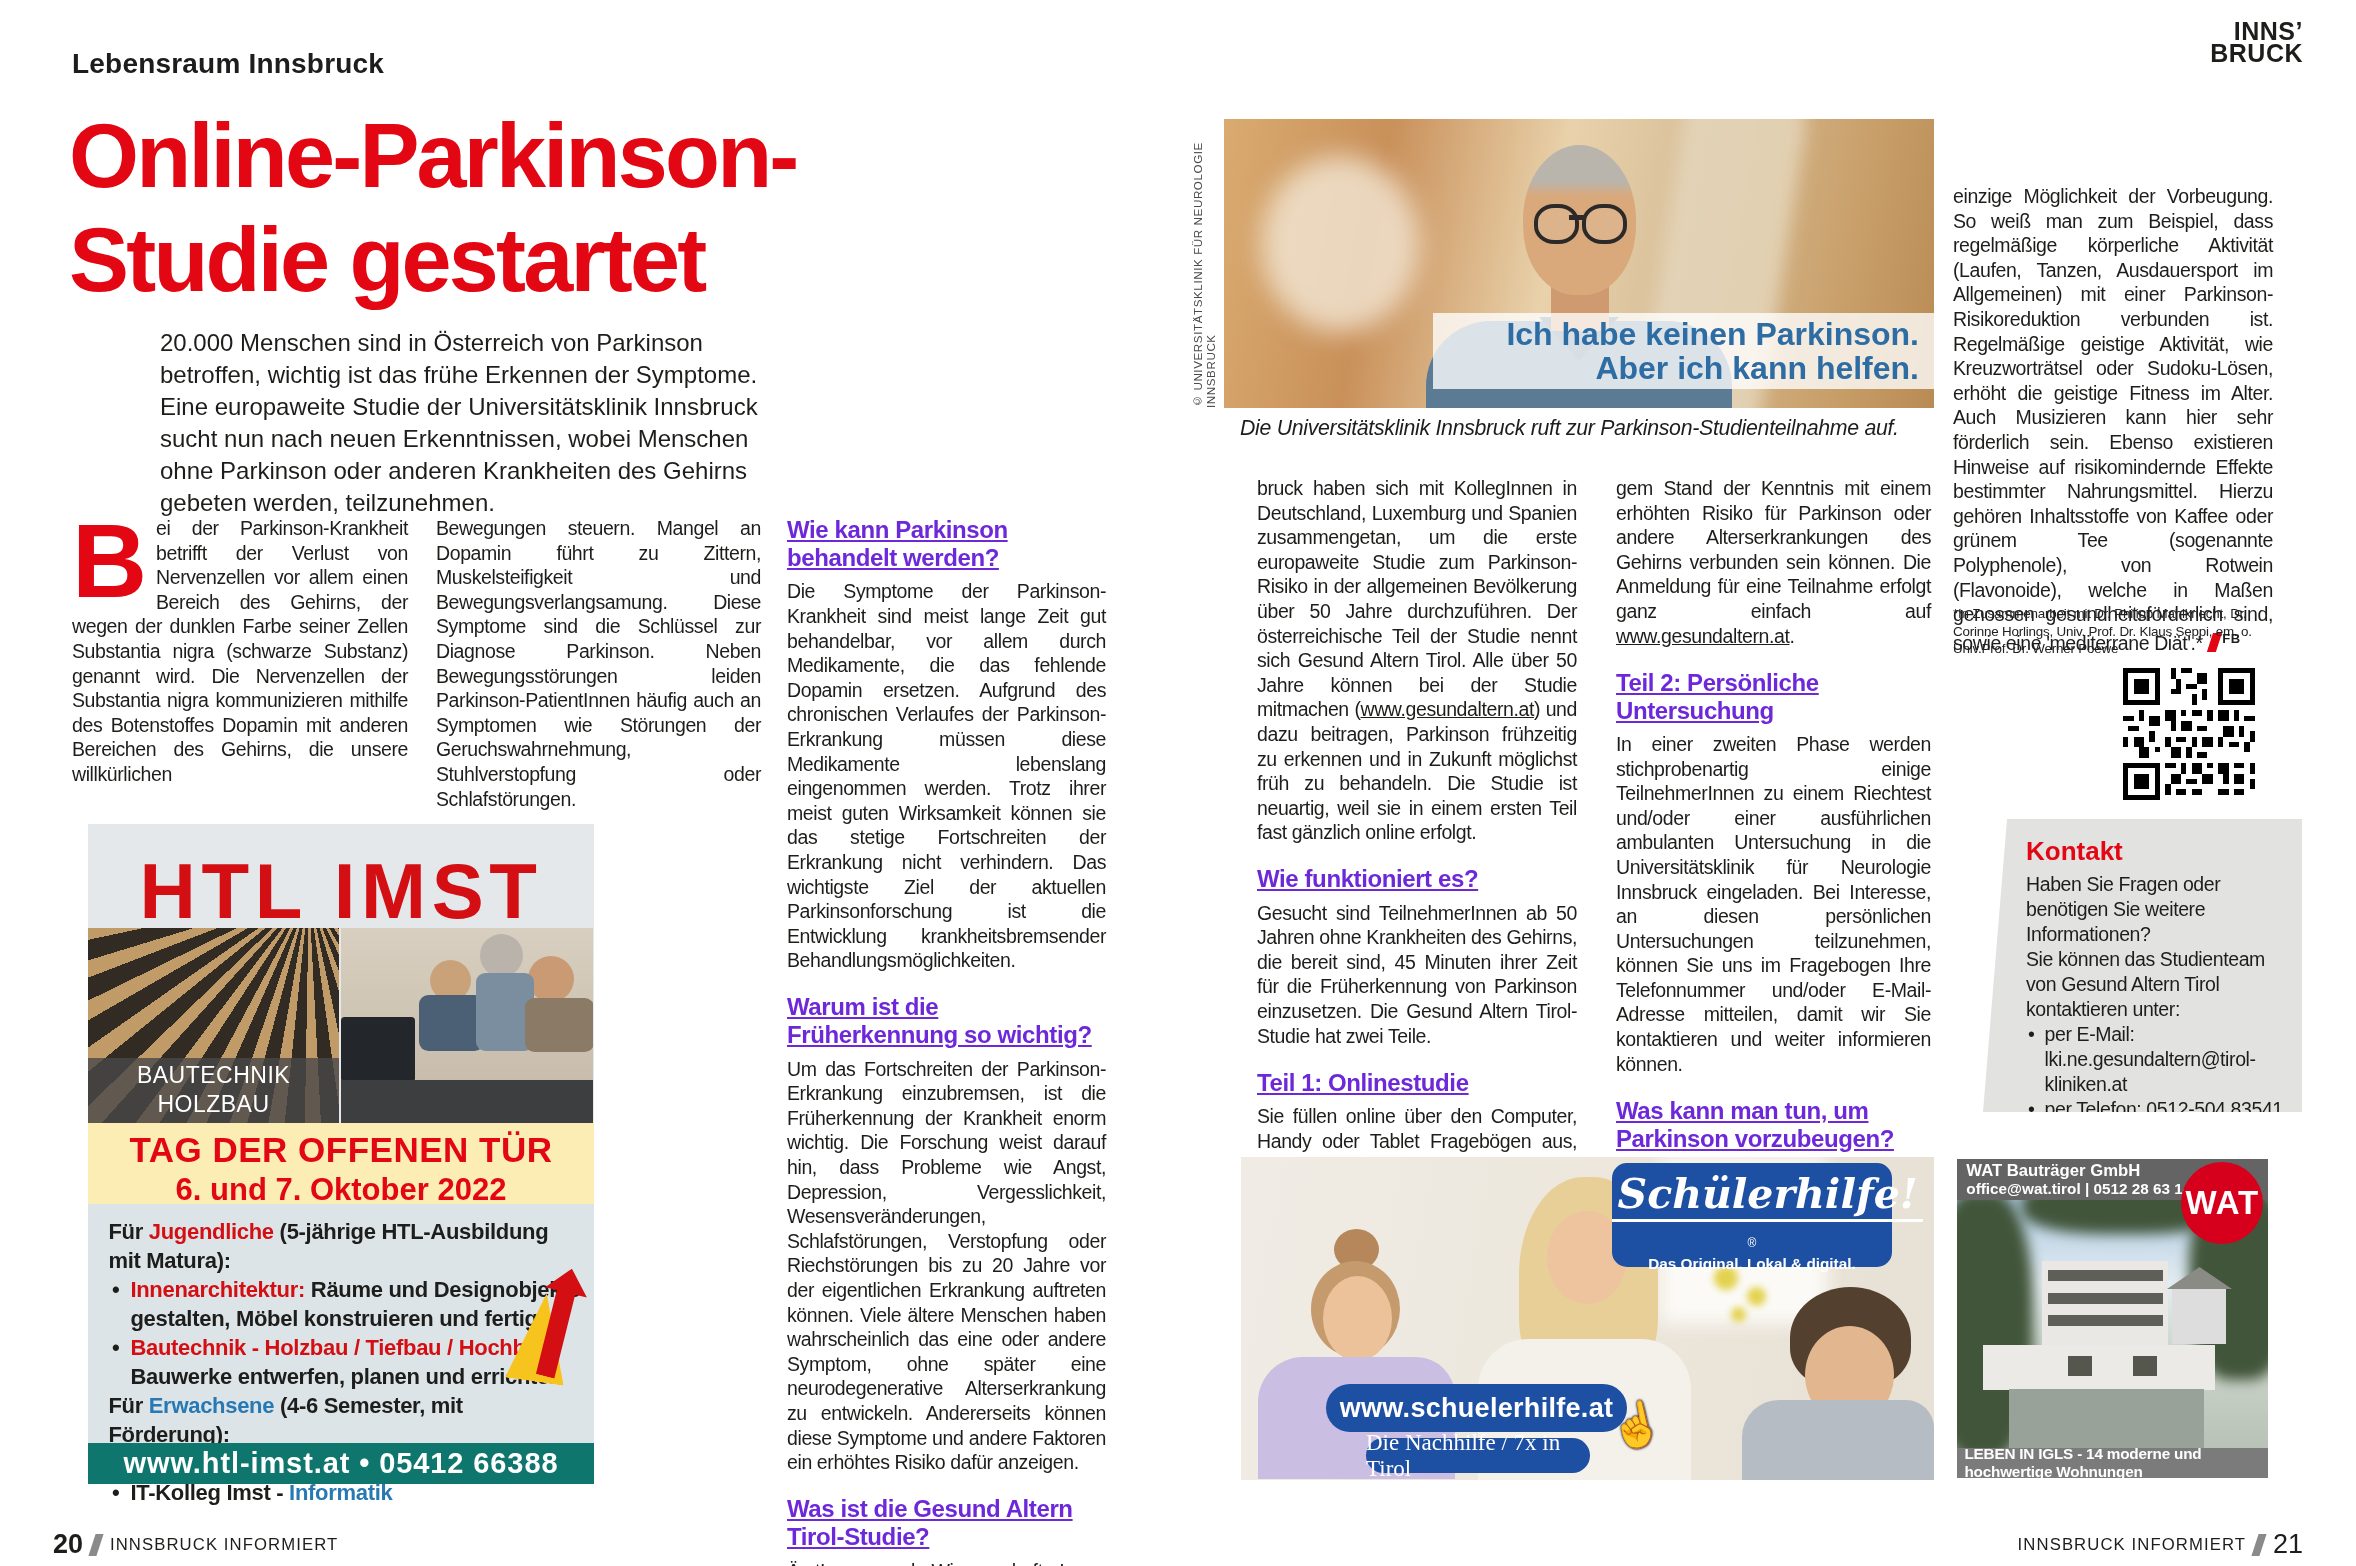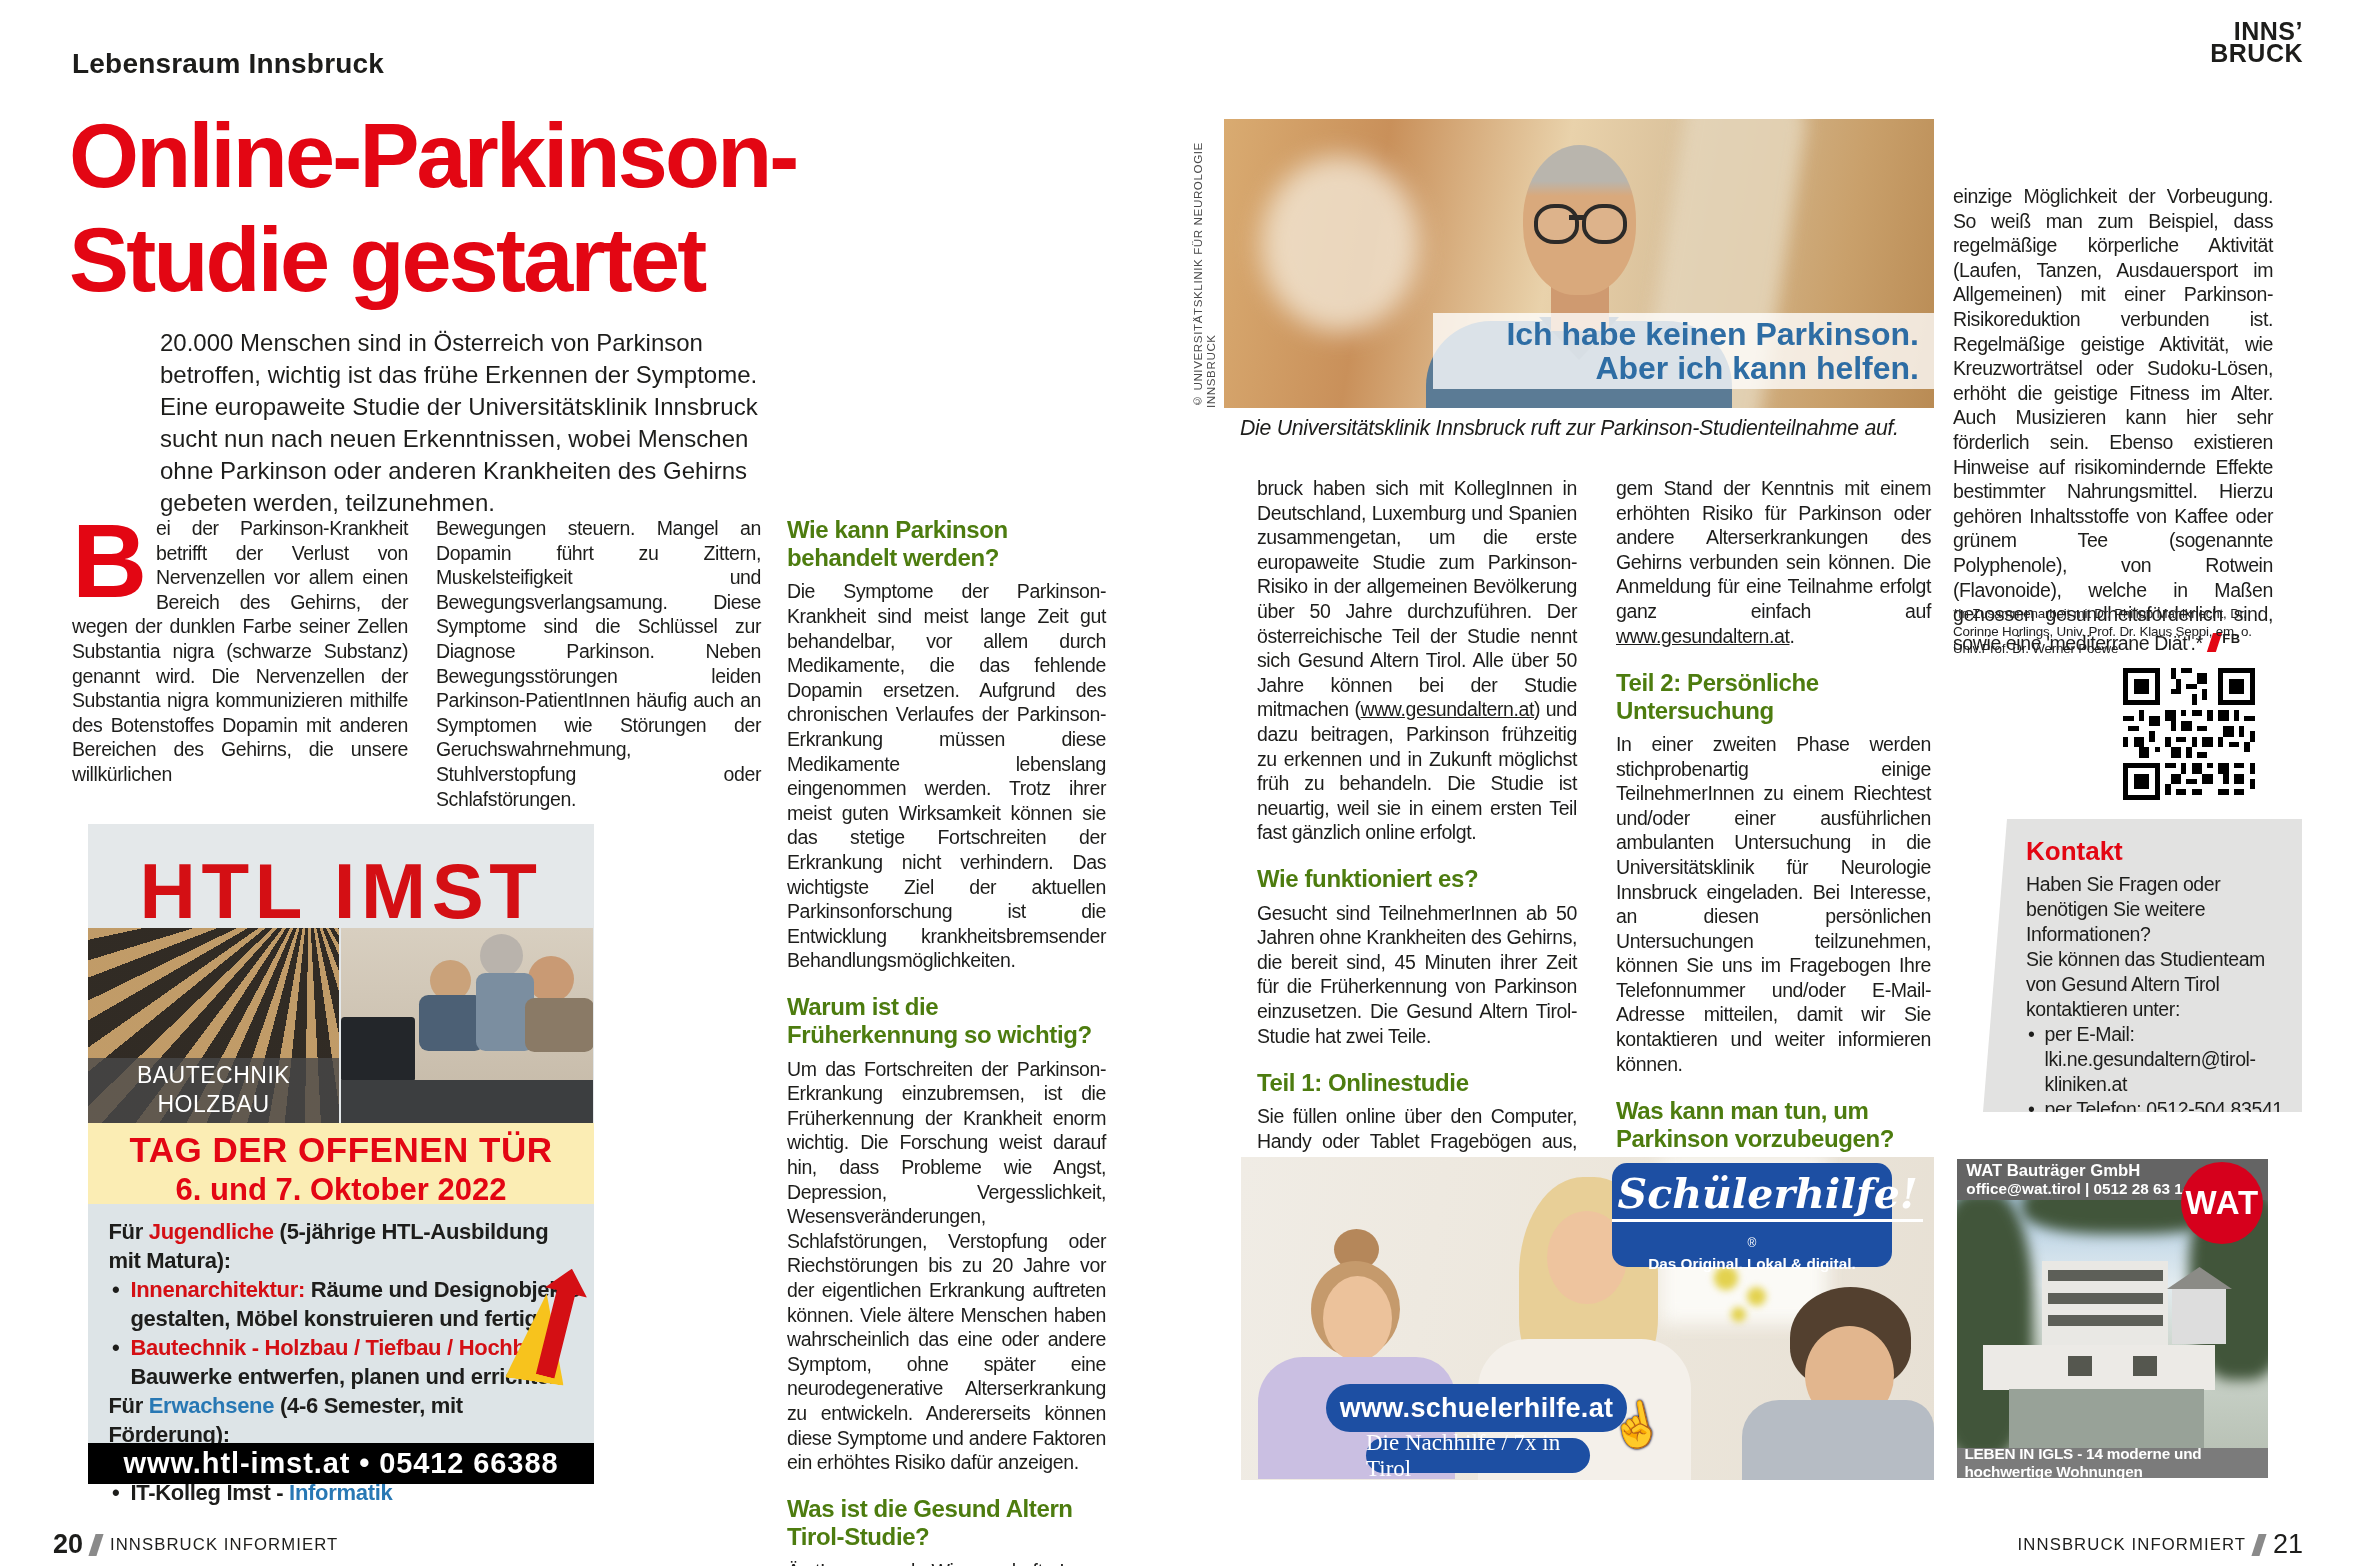--- a/index.html
+++ b/index.html
@@ -11,21 +11,21 @@
   .title{left:69px;top:104px;color:#e30613;font-weight:bold;font-size:90px;line-height:104px;letter-spacing:-2.8px;}
   .standfirst{left:160px;top:327px;width:601px;font-size:24px;line-height:32px;}
   .bodycol{font-size:19.5px;line-height:24.6px;letter-spacing:-0.4px;text-align:justify;}
   .col1{left:72px;top:516px;width:336px;}
   .col2{left:436px;top:516px;width:325px;}
   .col3{left:787px;top:516px;width:319px;}
   .colA{left:1257px;top:476px;width:320px;}
   .colB{left:1616px;top:476px;width:315px;}
   .colC{left:1953px;top:184px;width:320px;}
   .dropcap{float:left;color:#e30613;font-weight:bold;font-size:104px;line-height:78px;padding:5.6px 9.3px 0 0;}
-  .redhead{color:#4d7c0f;font-weight:bold;font-size:24px;line-height:28px;letter-spacing:-0.4px;margin:20.4px 0 7.4px 0;text-align:left;}
+  .redhead{color:#6d28d9;font-weight:bold;font-size:24px;line-height:28px;letter-spacing:-0.4px;margin:20.4px 0 7.4px 0;text-align:left;text-decoration:underline;}
   .redhead.first{margin-top:0;}
   .bodycol p{margin:0 0 0 0;}
   .linku{text-decoration:underline;cursor:pointer;}
   .endmark{display:inline-block;width:9.3px;height:18.6px;background:#e30613;transform:skewX(-18deg);margin:0 2.8px 0 7.4px;vertical-align:-2.8px;}
   .endsig{font-size:13px;font-weight:bold;vertical-align:6.5px;letter-spacing:0.5px;}
   .footnote{left:1953px;top:605px;width:323px;font-size:13.4px;line-height:17.6px;letter-spacing:-0.2px;color:#222;}
   
   .footer{top:1529px;font-size:16.7px;letter-spacing:1.1px;display:flex;align-items:center;gap:9.3px;}
   .footerL{left:53px;}
   .footerR{right:53px;}
@@ -79,21 +79,21 @@
            text-align:center;font-size:23px;line-height:29px;padding:3.7px 0;letter-spacing:0.5px;}
   .htl-yellow{position:absolute;left:0;top:299px;width:100%;height:82px;background:#fbedb4;text-align:center;}
   .htl-ev1{color:#e30613;font-weight:bold;font-size:35px;letter-spacing:0.5px;margin-top:7.4px;}
   .htl-ev2{color:#e30613;font-weight:bold;font-size:31px;margin-top:1.9px;}
   .htl-list{position:absolute;left:0;top:380px;width:100%;height:239px;background:#dde4e7;box-sizing:border-box;
             padding:13px 13px 0 20.4px;font-size:22px;line-height:29px;font-weight:bold;letter-spacing:-0.3px;}
   .htl-list .kw-red{color:#d40f14;}
   .htl-list .kw-blue{color:#2878b4;}
   .htl-li{padding-left:22px;position:relative;}
   .htl-li::before{content:"•";position:absolute;left:3.7px;}
-  .htl-bot{position:absolute;left:0;bottom:0;width:100%;height:41px;background:#000000;color:#fff;font-weight:bold;
+  .htl-bot{position:absolute;left:0;bottom:0;width:100%;height:41px;background:#0f766e;color:#fff;font-weight:bold;
            font-size:29px;display:flex;align-items:center;justify-content:center;letter-spacing:0.9px;}
   .rocket{position:absolute;right:5.6px;top:443px;width:83px;height:121px;}
   .rk-y{position:absolute;left:5.6px;top:26px;width:59px;height:89px;background:#f7c31d;clip-path:polygon(50% 0,100% 100%,0 100%);transform:rotate(8deg);}
   .rk-r{position:absolute;left:32px;top:0;width:43px;height:111px;background:#d40f14;clip-path:polygon(50% 0,100% 22%,72% 22%,72% 100%,28% 100%,28% 22%,0 22%);transform:rotate(14deg);}
   
   .sch{left:1241px;top:1157px;width:693px;height:323px;overflow:hidden;background:linear-gradient(100deg,#f0ece5,#ece6db 55%,#e7e0d4);}
   .sch-win{position:absolute;left:419px;top:0;width:167px;height:167px;background:#fbfaf6;filter:blur(9.3px);}
   .sch-flower{position:absolute;border-radius:50%;background:#e3d24f;filter:blur(3.7px);}
   .sch-person{position:absolute;}
   .head{position:absolute;border-radius:50%;}

